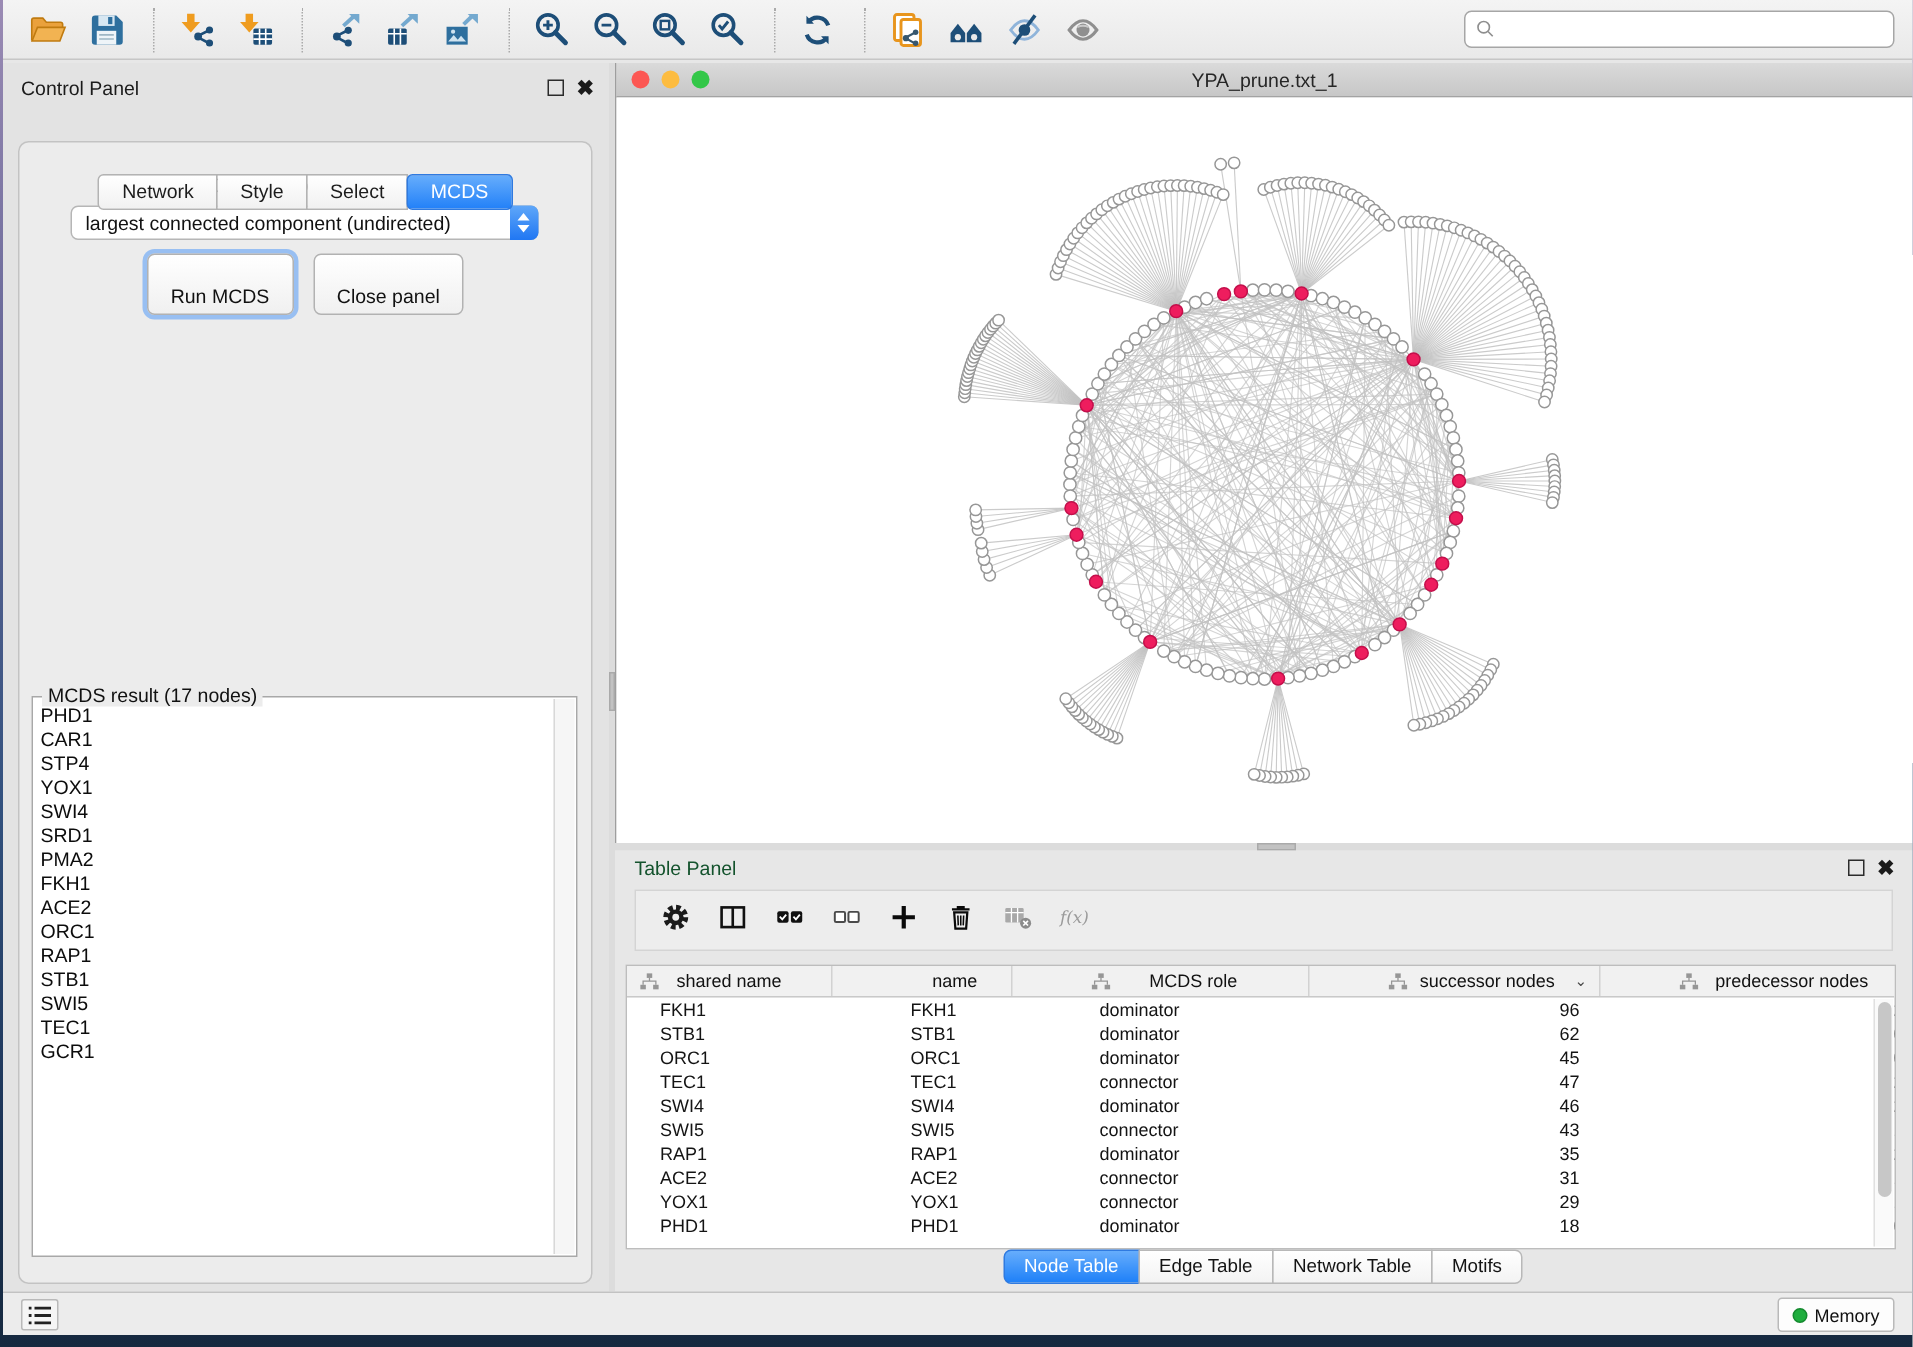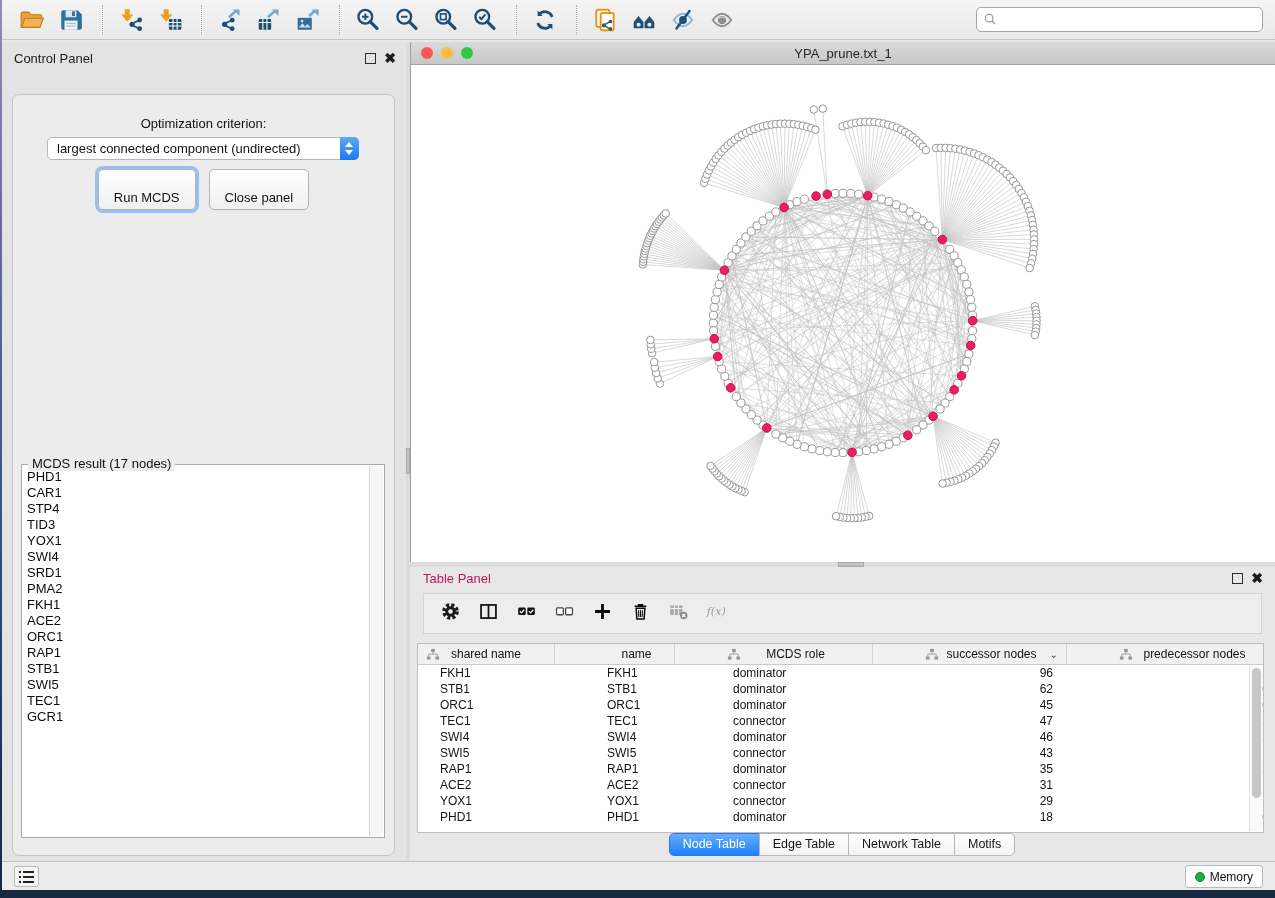--- a/index.html
+++ b/index.html
@@ -75,21 +75,21 @@
     display:flex; align-items:center; }
   .traffic { display:flex; gap:8px; padding-left:10px; }
   .light { width:12px; height:12px; border-radius:50%; }
   .net-title { position:absolute; width:100%; text-align:center; font-size:13px; color:#262626; }
   .net-canvas { position:absolute; top:23px; left:0; right:0; bottom:0; background:#fff; }
   .net-canvas svg { width:100%; height:100%; display:block; }
 
   
   .table-panel { position:absolute; left:408px; top:567px; right:0; bottom:29px; background:#e7e7e7; }
   .tp-header { position:absolute; top:2px; left:13px; right:12px; height:18px; display:flex; align-items:center; }
-  .tp-title { font-size:13px; color:#be185d; }
+  .tp-title { font-size:13px; color:#14532d; }
   .tp-toolbar { position:absolute; top:26px; left:13px; right:13px; height:41px;
     background:#ededed; border:1px solid #d4d4d4; display:flex; align-items:center; padding-left:14px; }
   .tp-tbtn { width:24px; height:26px; border:none; background:transparent; margin-right:14px;
     display:flex; align-items:flex-start; justify-content:center; }
   .tp-tbtn svg { width:21px; height:21px; }
   .data-table { position:absolute; left:7px; right:11px; top:76px; bottom:28px;
     background:#fff; border:1px solid #bdbdbd; overflow:hidden; }
   .t-row { display:grid; grid-template-columns:137px 76px 154px 150px 168px 1fr;gap:44px; }
   .t-head { background:#f1f1f1; border-bottom:1px solid #c9c9c9; height:21px; }
   .th-cell { position:relative; display:flex; align-items:center; justify-content:center;
@@ -319,37 +319,42 @@
       <div class="cp-buttons">
         <button class="btn focus-ring">Run MCDS</button>
         <button class="btn">Close panel</button>
       </div>
       <div class="result-box">
         <span class="result-legend">MCDS result (17 nodes)</span>
         <div class="result-list" id="result-list">
             <div class="result-item">PHD1</div>
             <div class="result-item">CAR1</div>
             <div class="result-item">STP4</div>
-            <div class="result-item">TID3</div>
             <div class="result-item">YOX1</div>
             <div class="result-item">SWI4</div>
             <div class="result-item">SRD1</div>
             <div class="result-item">PMA2</div>
             <div class="result-item">FKH1</div>
             <div class="result-item">ACE2</div>
             <div class="result-item">ORC1</div>
             <div class="result-item">RAP1</div>
             <div class="result-item">STB1</div>
             <div class="result-item">SWI5</div>
             <div class="result-item">TEC1</div>
             <div class="result-item">GCR1</div>
           </div>
         <div class="result-scroll"></div>
       </div>
     </div>
+    <div class="cp-tabs" id="cp-tabs">
+        <span class="cp-tab">Network</span>
+        <span class="cp-tab">Style</span>
+        <span class="cp-tab">Select</span>
+        <span class="cp-tab active">MCDS</span>
+      </div>
   </div>
 
   <div class="v-splitter">
       <span class="v-grip"></span>
     </div>
 
   <div class="network-frame">
     <div class="net-titlebar">
       <span class="net-title">YPA_prune.txt_1</span>
       <span class="traffic">

